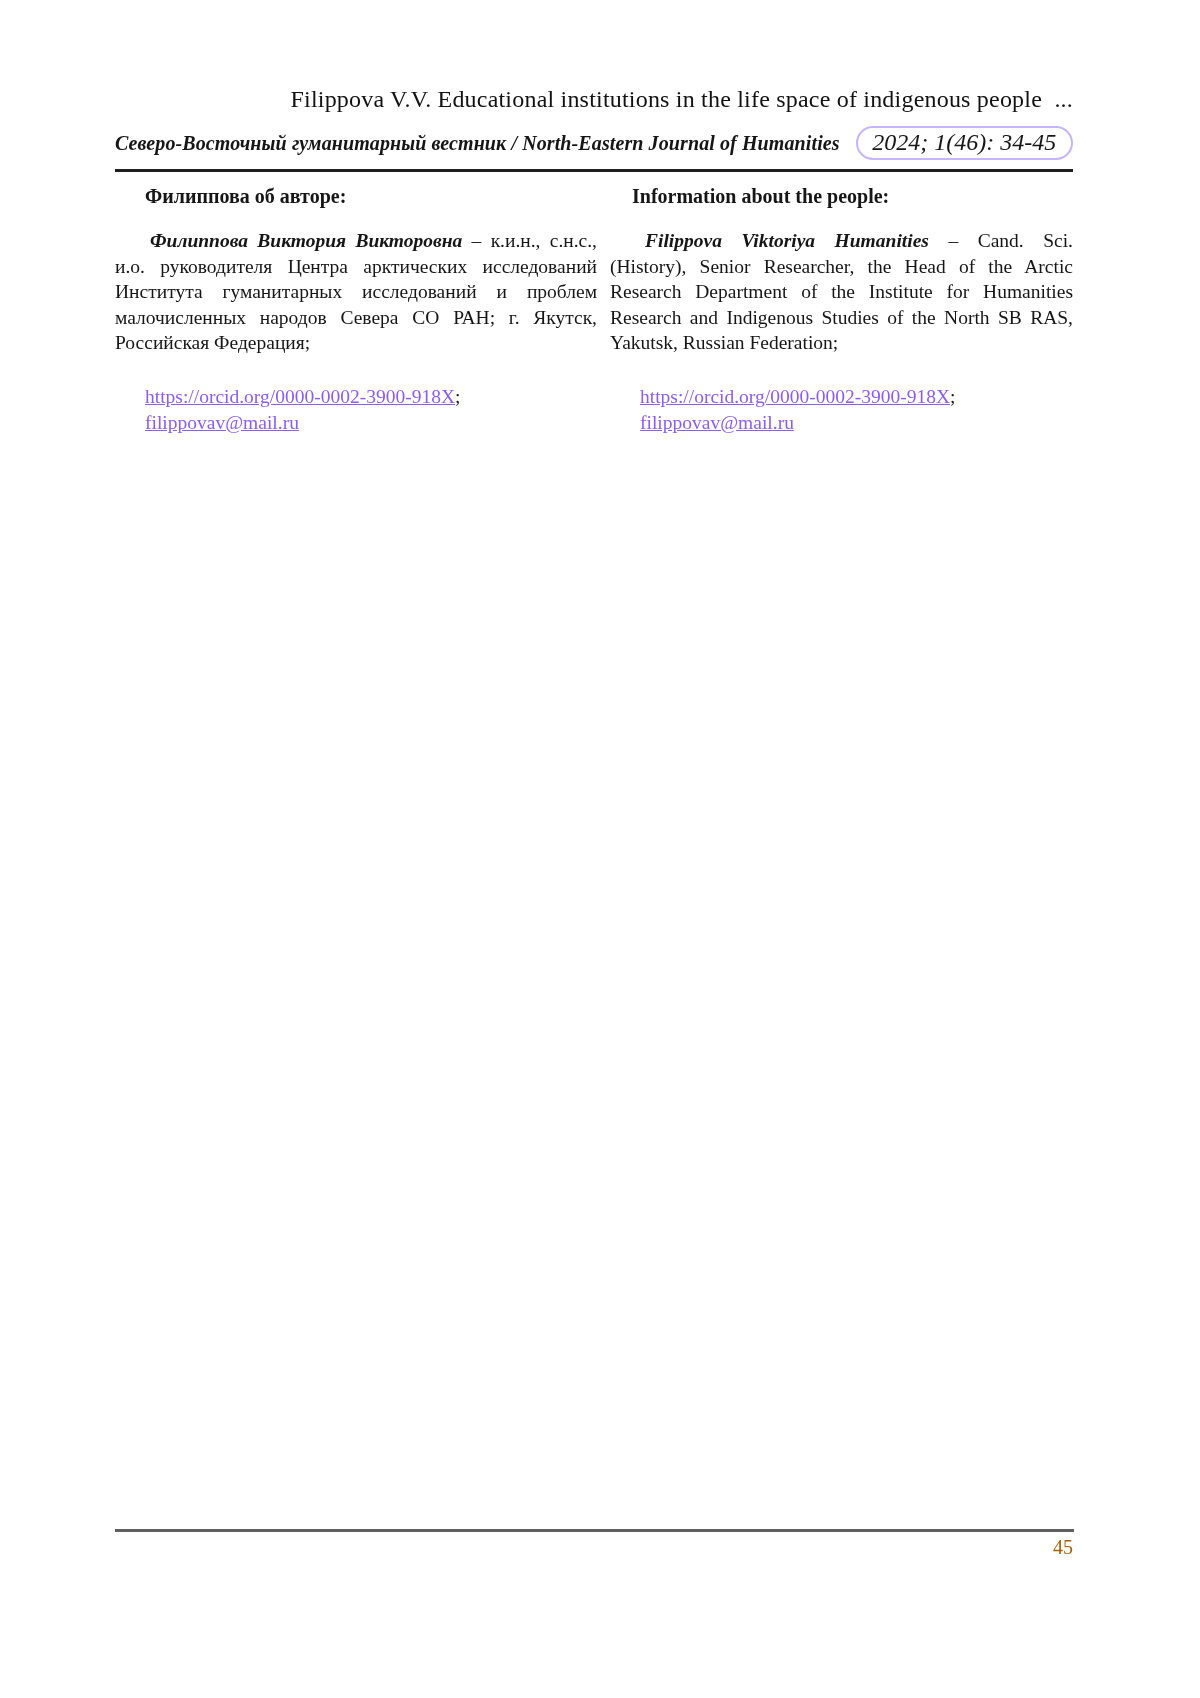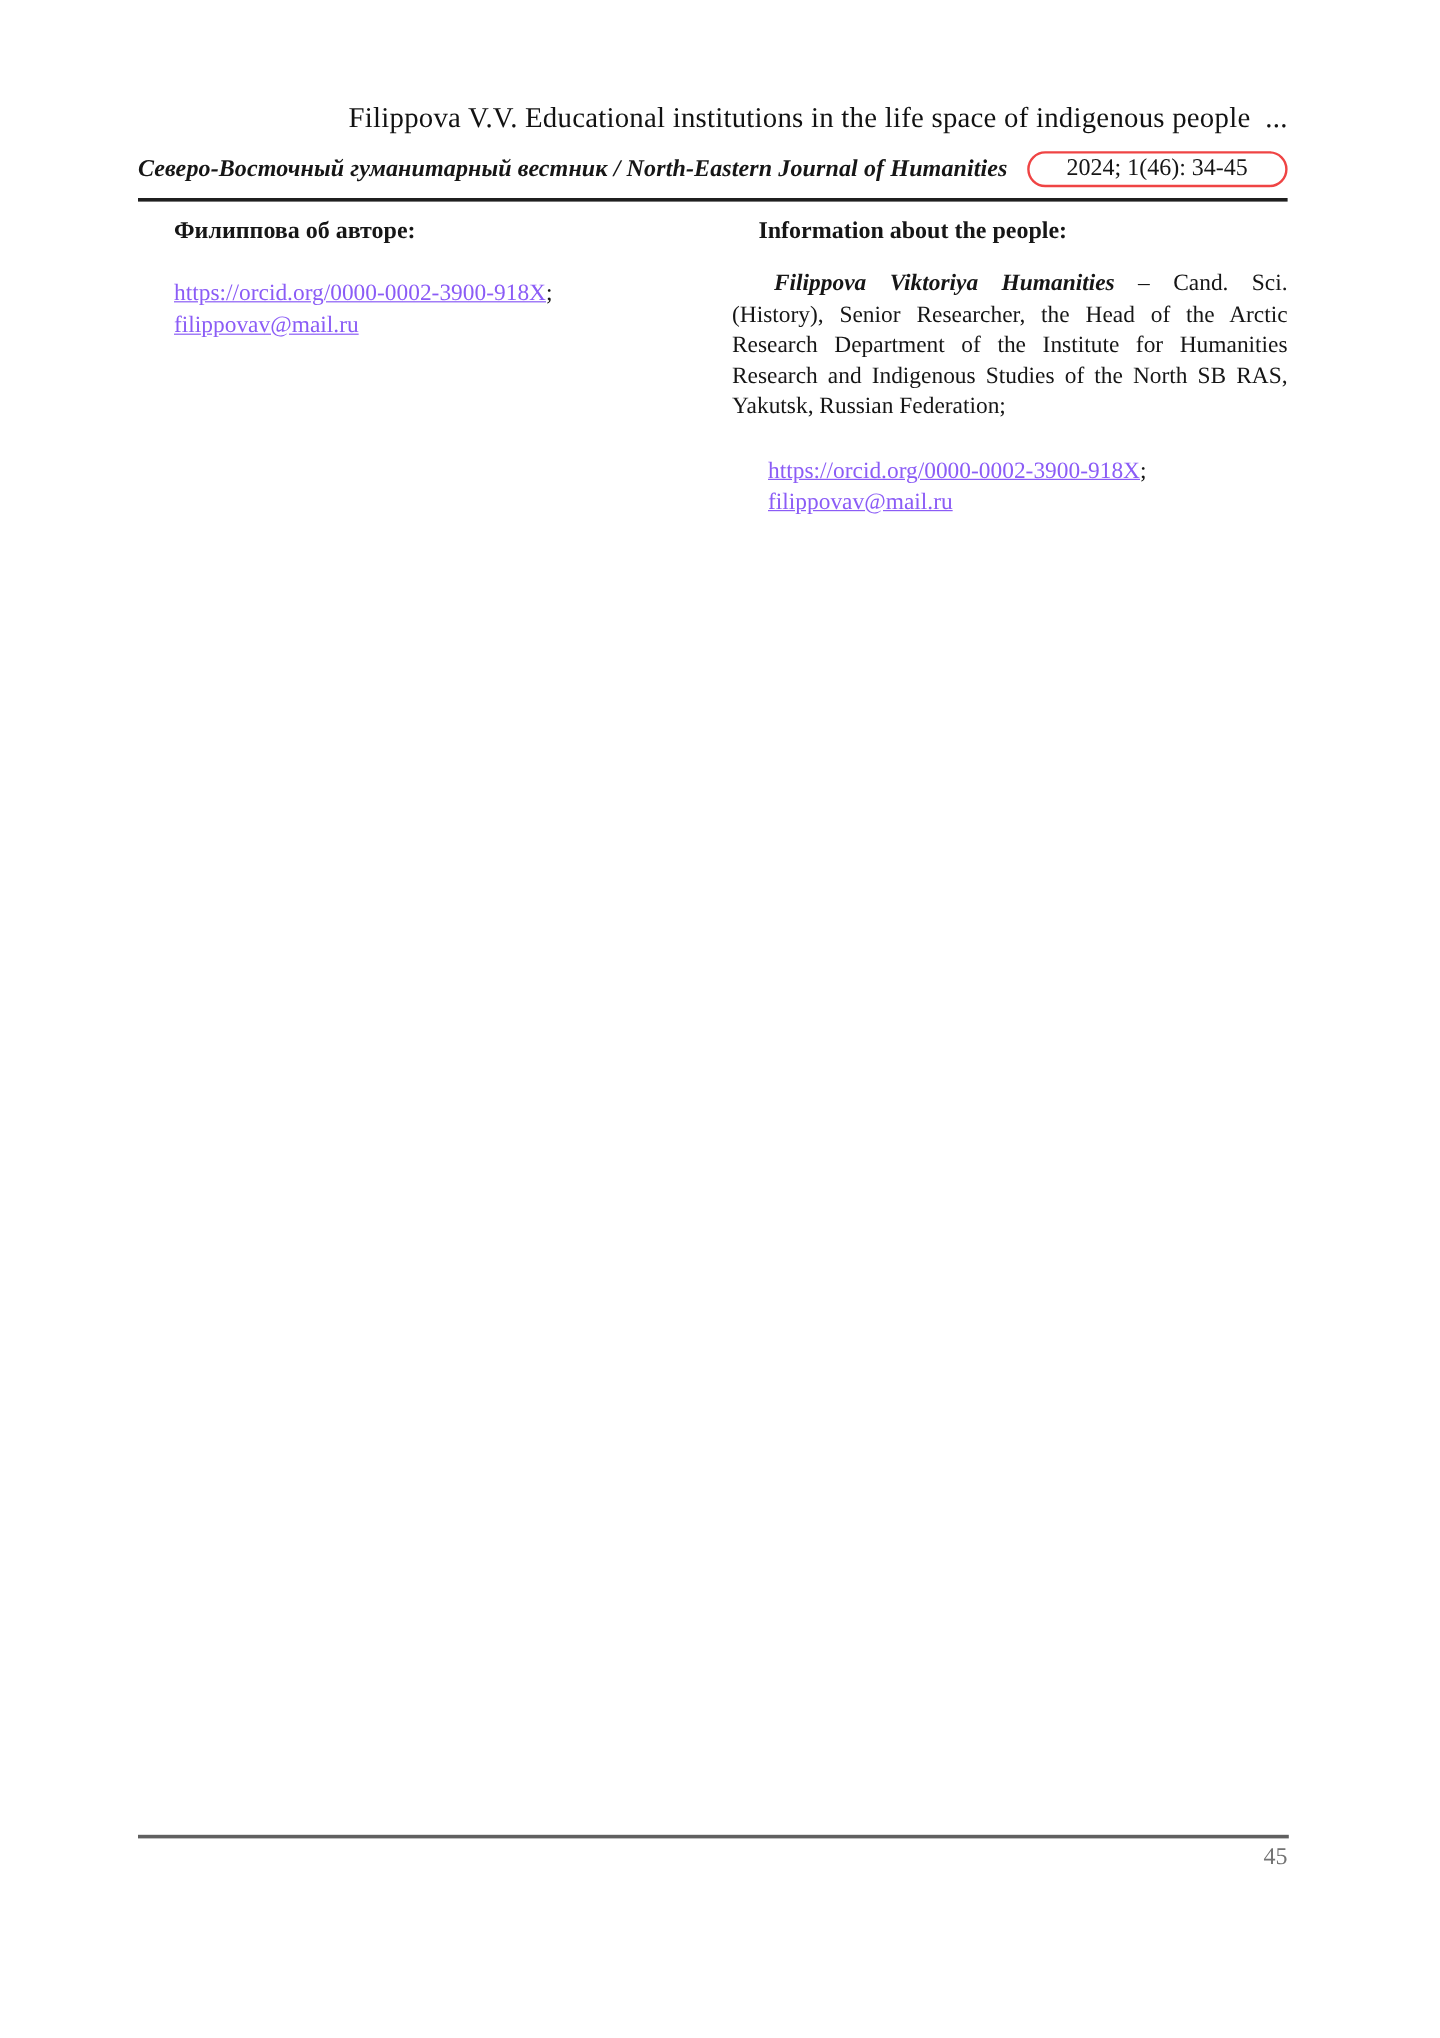--- a/index.html
+++ b/index.html
@@ -34,25 +34,26 @@
     font-size:20px;
     font-weight:bold;
     font-style:italic;
     letter-spacing:.1px;
     white-space:nowrap;
   }
   .issue-badge{
     box-sizing:border-box;
     width:268px;
     text-align:center;
-    font-size:20px;
+    font-size:24px;
     padding:1px 0 2px 0;
-    border:2px solid #ef4444;
+    border:2px solid #c4b5fd;
     border-radius:17px;
     white-space:nowrap;
+    font-style:italic;
   }
   .header-rule{
     margin-top:9px;
     border:0;
     border-top:3px solid #1f1f1f;
   }
 
   
   .columns{
     display:flex;
@@ -101,21 +102,21 @@
     left:115px;
     width:959px;
     border:0;
     border-top:3px solid #606060;
   }
   .page-number{
     position:absolute;
     top:1536px;
     right:127px;
     font-size:20px;
-    color:#737373;
+    color:#a16207;
   }
 </style>
 </head>
 <body>
 
 <div class="page">
   <div class="content">
 
     <div class="running-title">Filippova V.V. Educational institutions in the life space of indigenous people&nbsp; ...</div>
 
@@ -123,20 +124,21 @@
       <div class="journal-title">Северо-Восточный гуманитарный вестник / North-Eastern Journal of Humanities</div>
       <div class="issue-badge">2024; 1(46): 34-45</div>
     </div>
 
     <hr class="header-rule">
 
     <div class="columns">
 
       <section class="col col-ru">
         <h3 class="heading">Филиппова об авторе:</h3>
+        <p class="author-par"><span class="author-name">Филиппова Виктория Викторовна</span><span> – к.и.н., с.н.с., и.о. руководителя Центра арктических иссле­дований Института гуманитарных исследований и проблем малочисленных народов Севера СО РАН; г. Якутск, Российская Федерация;</span></p>
         <div class="links">
           <div class="link-line"><a class="link">https://orcid.org/0000-0002-3900-918X</a><span class="link-sep">;</span></div>
           <div class="link-line"><a class="link">filippovav@mail.ru</a></div>
         </div>
       </section>
 
       <section class="col col-en">
         <h3 class="heading">Information about the people:</h3>
         <p class="author-par"><span class="author-name">Filippova Viktoriya Humanities</span><span> – Cand. Sci. (History), Senior Researcher, the Head of the Arctic Research Department of the Institute for Humanities Research and Indigenous Studies of the North SB RAS, Yakutsk, Russian Federation;</span></p>
         <div class="links">

